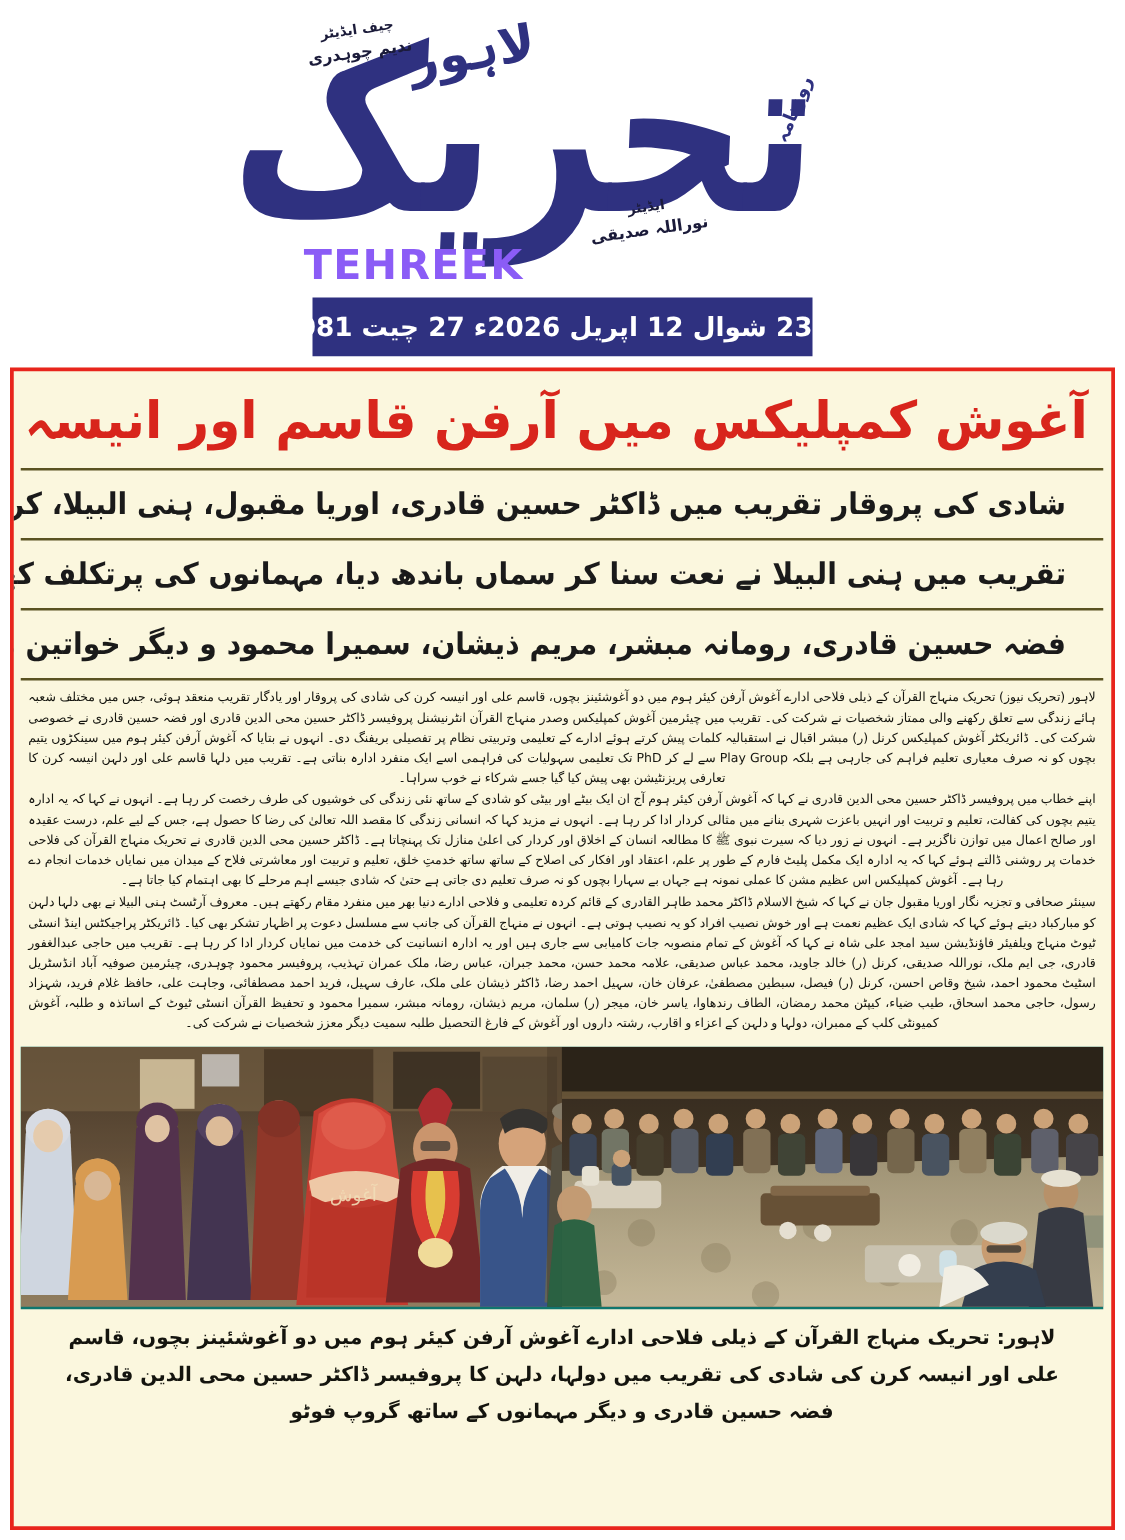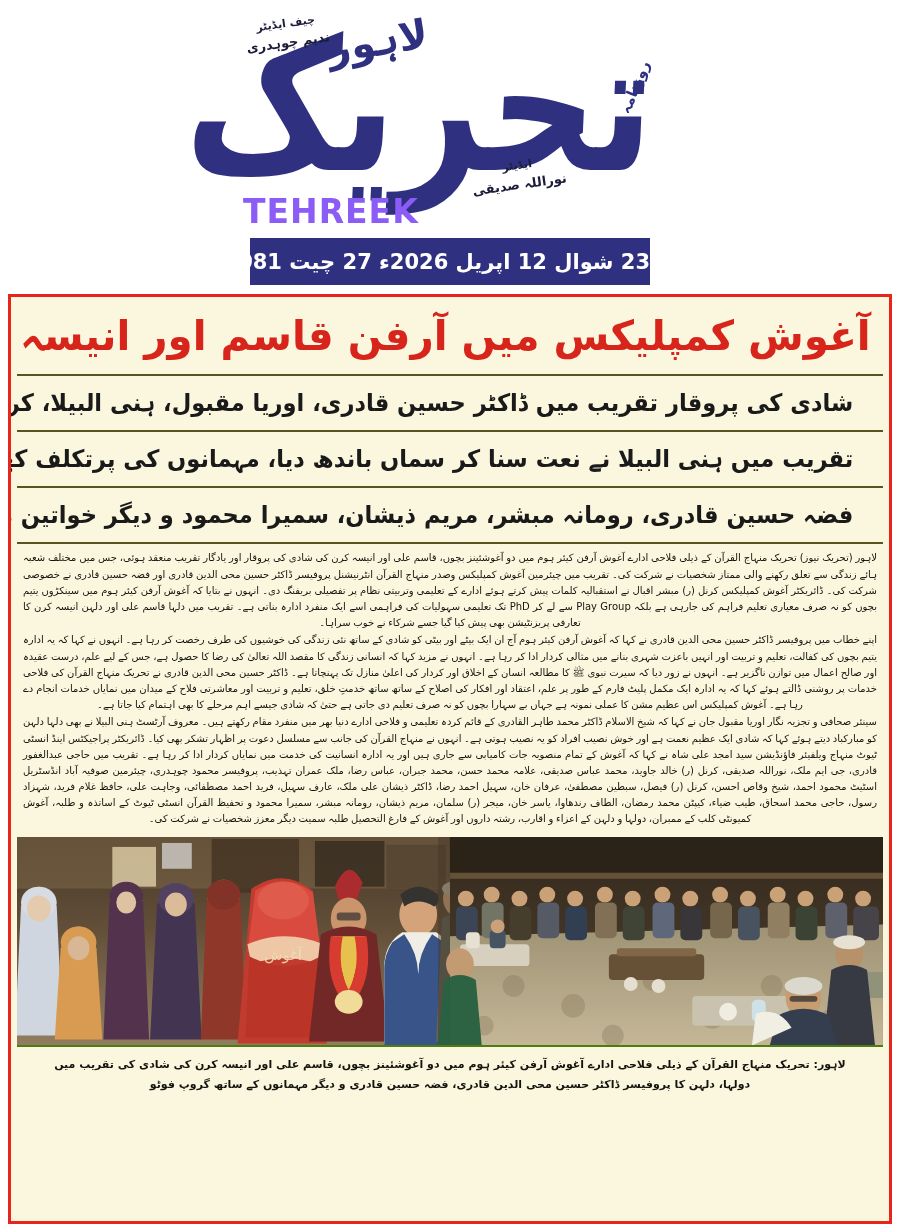--- a/index.html
+++ b/index.html
@@ -193,33 +193,33 @@
     word-spacing: -0.5px;
   }
   .body-block p { margin-bottom: 1px; }
 
   
   .photo-wrap {
     position: relative;
     margin: 4px 6px 0 6px;
     height: 210px;
     overflow: hidden;
-    background: #4d7c0f;
+    background: #0f766e;
   }
   .photo {
     position: absolute;
     inset: 0;
     display: block;
   }
 
   .caption {
     direction: rtl;
     text-align: center;
     color: #14140e;
-    font-size: 11px;
+    font-size: 16px;
     font-weight: bold;
     line-height: 1.85;
     padding: 8px 30px 6px 30px;
   }
 </style>
 </head>
 <body>
 
 <div class="page">
 

